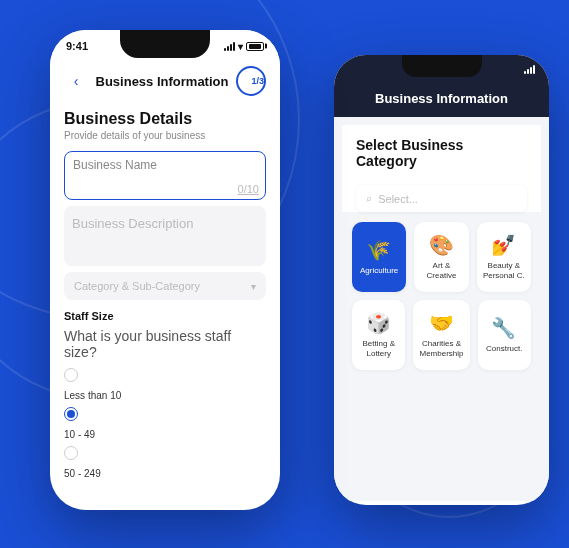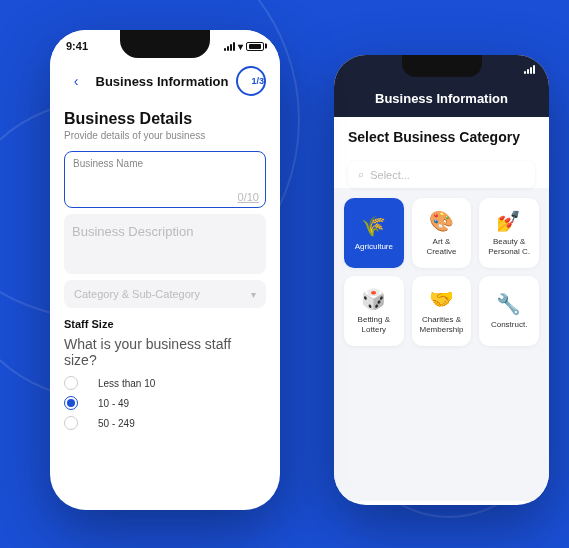--- a/index.html
+++ b/index.html
@@ -165,24 +165,24 @@
     
     .input-wrapper {
       border: 1.5px solid #1a4fd6;
       border-radius: 8px;
       padding: 6px 8px;
       margin-bottom: 6px;
       position: relative;
       background: #fff;
     }
     .input-label {
-      font-size: 10px;
+      font-size: 12px;
       color: #888;
       display: block;
-      margin-bottom: 14px;
+      margin-bottom: 3px;
     }
     .input-field {
       width: 100%;
       border: none;
       outline: none;
       font-size: 11px;
       color: #111;
       background: transparent;
       height: 14px;
     }
@@ -236,23 +236,23 @@
     }
     .staff-question {
       font-size: 14px;
       color: #555;
       margin-bottom: 8px;
     }
 
     
     .radio-option {
       display: flex;
-      align-items: center;
-      gap: 20px;
+      gap: 8px;
       margin-bottom: 6px;
+      flex-direction: column;
     }
     .radio-outer {
       width: 14px; height: 14px;
       border-radius: 50%;
       border: 1.5px solid #ccc;
       display: flex; align-items: center; justify-content: center;
       flex-shrink: 0;
     }
     .radio-outer.selected {
       border-color: #1a4fd6;
@@ -304,21 +304,21 @@
       padding: 6px 14px 10px;
       text-align: center;
     }
     .phone2-header-title {
       font-size: 13px;
       font-weight: 600;
       color: #fff;
     }
 
     .phone2-content {
-      padding: 0;
+      padding: 8px;
       background: #f4f5f8;
       height: calc(100% - 66px);
       overflow: hidden;
     }
 
     .phone2-section-title {
       font-size: 14px;
       font-weight: 700;
       color: #111;
       padding: 12px 14px 8px;

